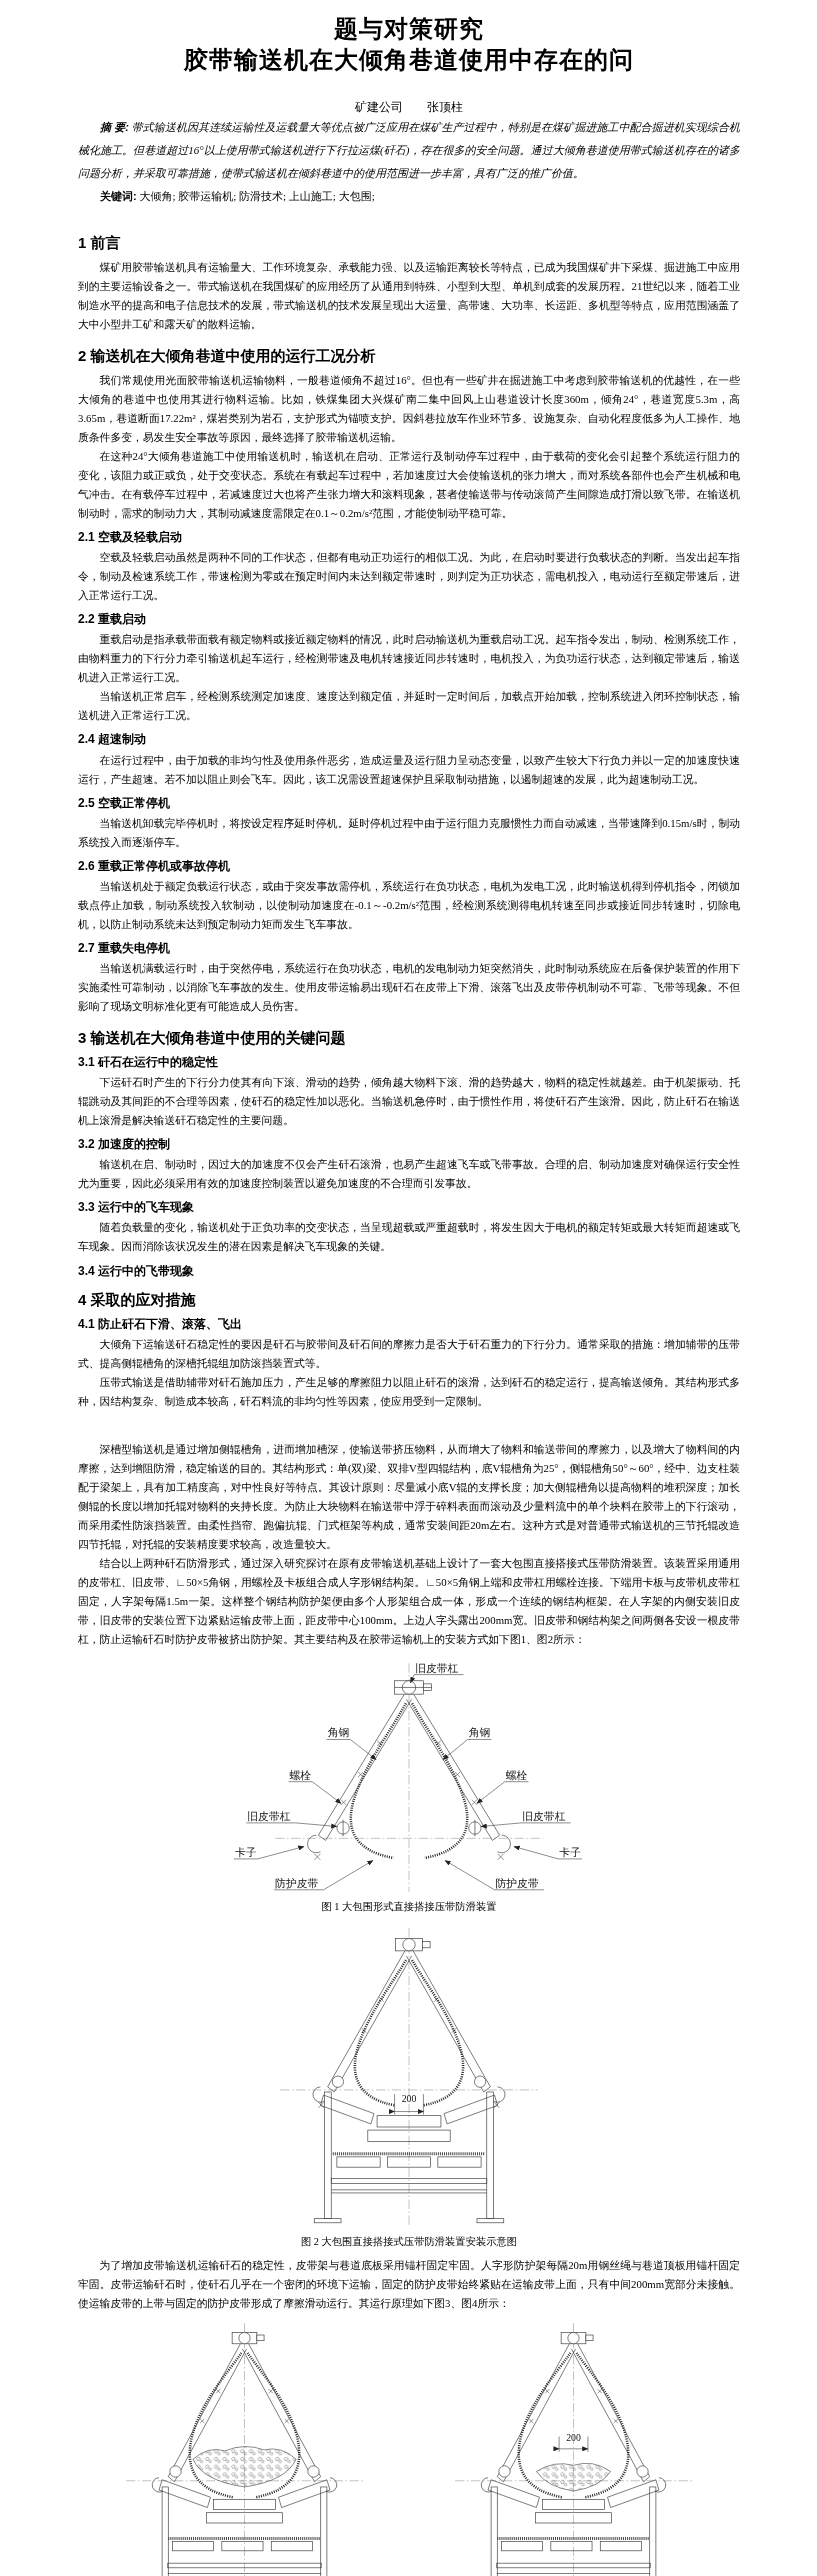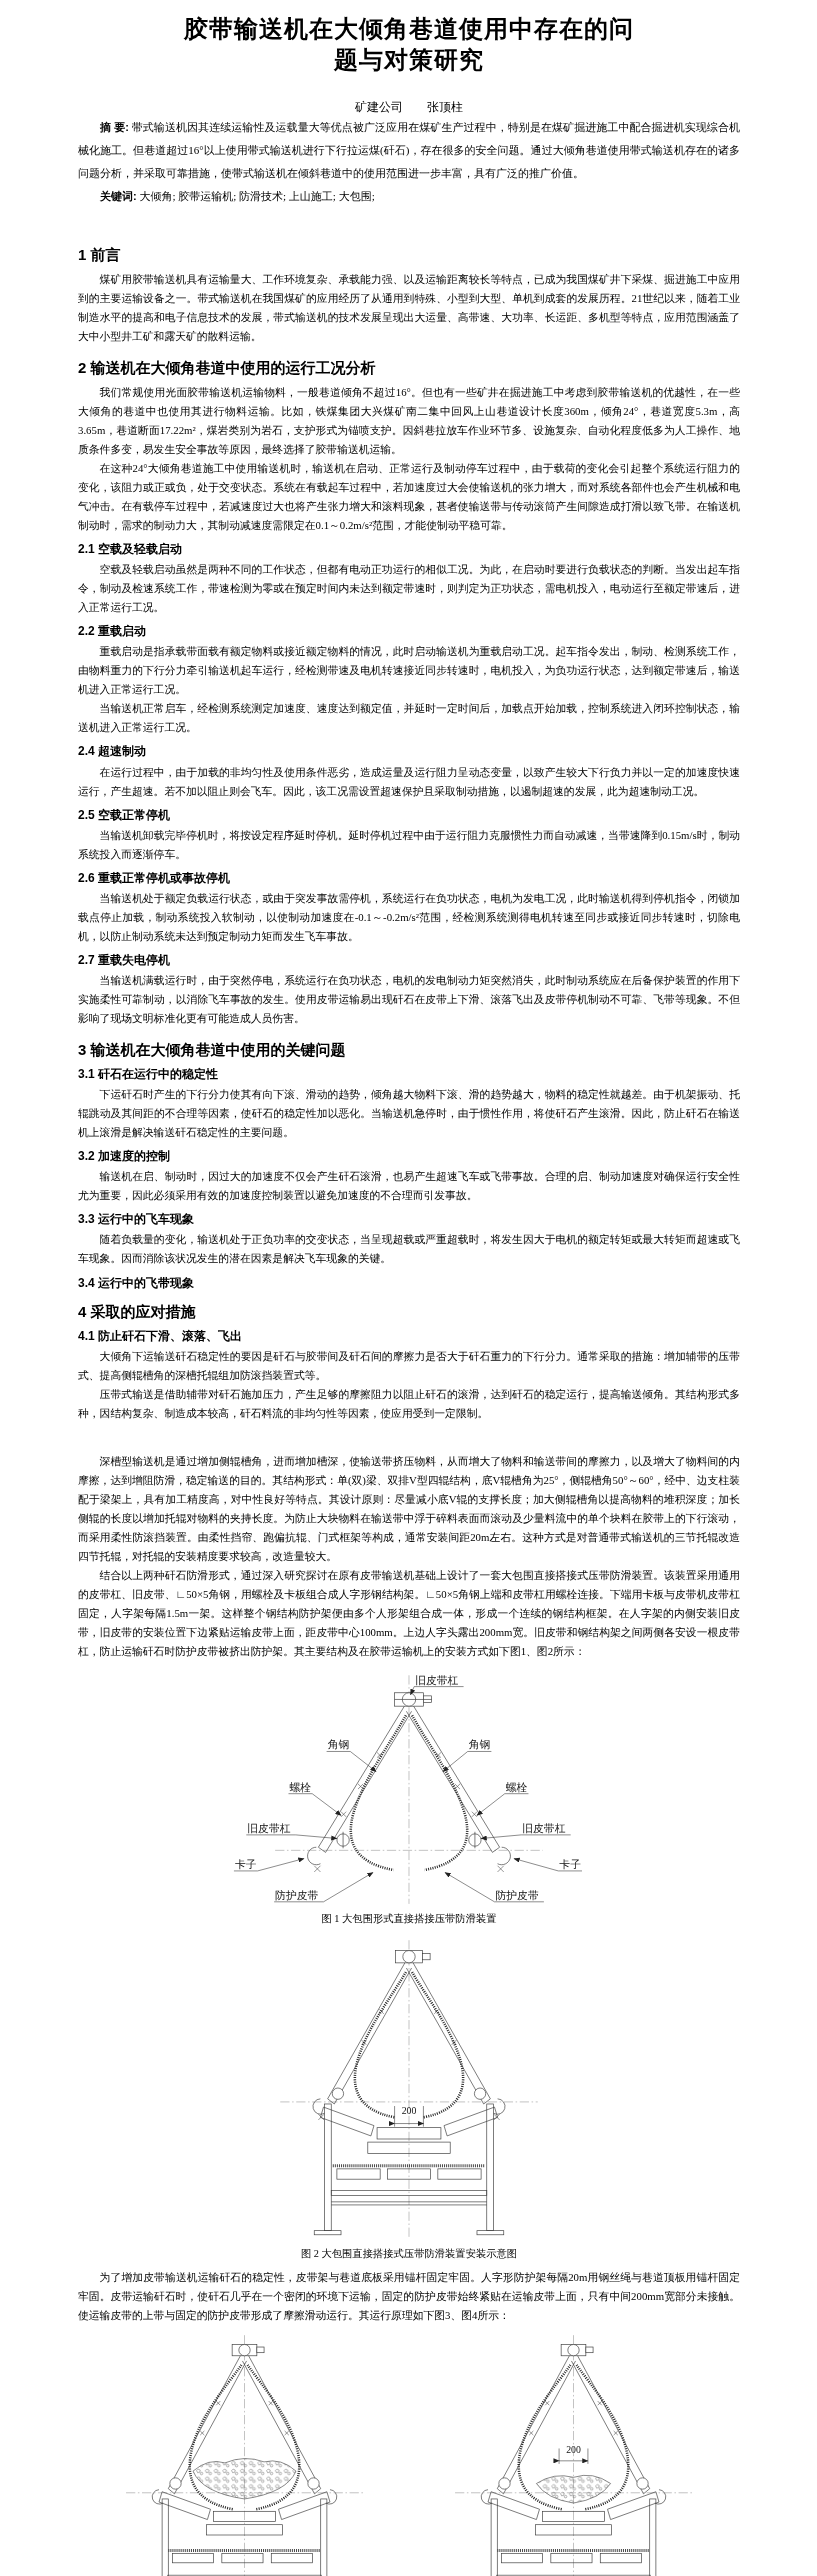--- a/index.html
+++ b/index.html
@@ -7,21 +7,21 @@
     width:818px;height:3977px;margin:0 auto;background:#fff;color:#000;
     box-sizing:border-box;padding:13.4px 78px 0 78px;overflow:hidden;
     font-family:"Liberation Serif","DejaVu Serif",serif;
   }
   .title-line{
     font-family:"Liberation Sans","DejaVu Sans",sans-serif;font-weight:bold;
     font-size:24px;line-height:31px;text-align:center;letter-spacing:1px;
   }
   .author{text-align:center;font-size:12px;margin-top:24px;}
   p.meta{font-size:11px;line-height:23px;text-align:justify;margin:0;text-indent:2em;}
-  .abstract{margin-top:24px;}
+  .abstract{margin-top:24px;font-style:italic;}
   .keywords{margin-top:1px;}
   .blabel{font-weight:bold;font-family:"Liberation Sans","DejaVu Sans",sans-serif;}
   h2.sec{font-family:"Liberation Sans","DejaVu Sans",sans-serif;font-weight:bold;
     font-size:15px;margin:12.4px 0 5.2px 0;line-height:1.25;}
   h3.sub{font-family:"Liberation Sans","DejaVu Sans",sans-serif;font-weight:bold;
     font-size:12px;margin:7.2px 0 3.1px 0;line-height:1.25;}
   p.body{font-size:10.8px;line-height:19px;text-align:justify;text-indent:2em;margin:0;}
   p.mt{margin-top:29px;}
   figure{margin:5.2px 0 0 0;text-align:center;}
   figcaption{font-size:10.3px;margin:2.1px 0 7.2px 0;text-align:center;}
@@ -36,30 +36,30 @@
   .lbl{font-family:"Liberation Serif","DejaVu Serif",serif;font-size:21px;fill:#111;}
   .dim{font-family:"Liberation Serif","DejaVu Serif",serif;font-size:19px;fill:#111;}
   .spk{fill:none;stroke:#4a4a4a;stroke-width:6px;stroke-dasharray:2 2;}
   .xm{fill:none;stroke:#444;stroke-width:1.1px;}
 </style>
 </head>
 <body>
 
 <div class="page">
 
+  <div class="title-line">题与对策研究</div>
   <div class="title-line">胶带输送机在大倾角巷道使用中存在的问</div>
-  <div class="title-line">题与对策研究</div>
 
   <div class="author">矿建公司　　张顶柱</div>
 
   <p class="meta abstract"><span class="blabel">摘  要:</span> <span>带式输送机因其连续运输性及运载量大等优点被广泛应用在煤矿生产过程中，特别是在煤矿掘进施工中配合掘进机实现综合机械化施工。但巷道超过16°以上使用带式输送机进行下行拉运煤(矸石)，存在很多的安全问题。通过大倾角巷道使用带式输送机存在的诸多问题分析，并采取可靠措施，使带式输送机在倾斜巷道中的使用范围进一步丰富，具有广泛的推广价值。</span></p>
 
   <p class="meta keywords"><span class="blabel">关键词:</span> <span>大倾角; 胶带运输机; 防滑技术; 上山施工; 大包围;</span></p>
 
-  <h2 class="sec" style="margin-top:38px">1 前言</h2>
+  <h2 class="sec" style="margin-top:26px">1 前言</h2>
   <p class="body">煤矿用胶带输送机具有运输量大、工作环境复杂、承载能力强、以及运输距离较长等特点，已成为我国煤矿井下采煤、掘进施工中应用到的主要运输设备之一。带式输送机在我国煤矿的应用经历了从通用到特殊、小型到大型、单机到成套的发展历程。21世纪以来，随着工业制造水平的提高和电子信息技术的发展，带式输送机的技术发展呈现出大运量、高带速、大功率、长运距、多机型等特点，应用范围涵盖了大中小型井工矿和露天矿的散料运输。</p>
 
   <h2 class="sec">2 输送机在大倾角巷道中使用的运行工况分析</h2>
   <p class="body">我们常规使用光面胶带输送机运输物料，一般巷道倾角不超过16°。但也有一些矿井在掘进施工中考虑到胶带输送机的优越性，在一些大倾角的巷道中也使用其进行物料运输。比如，铁煤集团大兴煤矿南二集中回风上山巷道设计长度360m，倾角24°，巷道宽度5.3m，高3.65m，巷道断面17.22m²，煤岩类别为岩石，支护形式为锚喷支护。因斜巷拉放车作业环节多、设施复杂、自动化程度低多为人工操作、地质条件多变，易发生安全事故等原因，最终选择了胶带输送机运输。</p>
   <p class="body">在这种24°大倾角巷道施工中使用输送机时，输送机在启动、正常运行及制动停车过程中，由于载荷的变化会引起整个系统运行阻力的变化，该阻力或正或负，处于交变状态。系统在有载起车过程中，若加速度过大会使输送机的张力增大，而对系统各部件也会产生机械和电气冲击。在有载停车过程中，若减速度过大也将产生张力增大和滚料现象，甚者使输送带与传动滚筒产生间隙造成打滑以致飞带。在输送机制动时，需求的制动力大，其制动减速度需限定在0.1～0.2m/s²范围，才能使制动平稳可靠。</p>
 
   <h3 class="sub">2.1 空载及轻载启动</h3>
   <p class="body">空载及轻载启动虽然是两种不同的工作状态，但都有电动正功运行的相似工况。为此，在启动时要进行负载状态的判断。当发出起车指令，制动及检速系统工作，带速检测为零或在预定时间内未达到额定带速时，则判定为正功状态，需电机投入，电动运行至额定带速后，进入正常运行工况。</p>
   <h3 class="sub">2.2 重载启动</h3>
   <p class="body">重载启动是指承载带面载有额定物料或接近额定物料的情况，此时启动输送机为重载启动工况。起车指令发出，制动、检测系统工作，由物料重力的下行分力牵引输送机起车运行，经检测带速及电机转速接近同步转速时，电机投入，为负功运行状态，达到额定带速后，输送机进入正常运行工况。</p>

